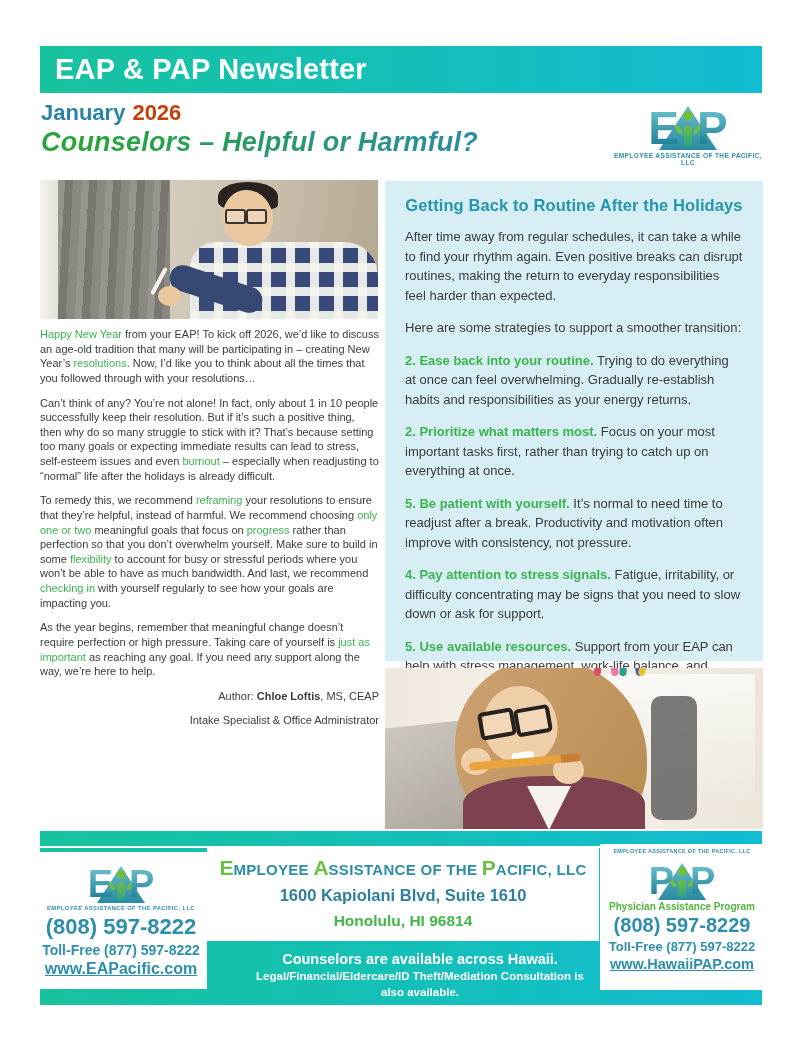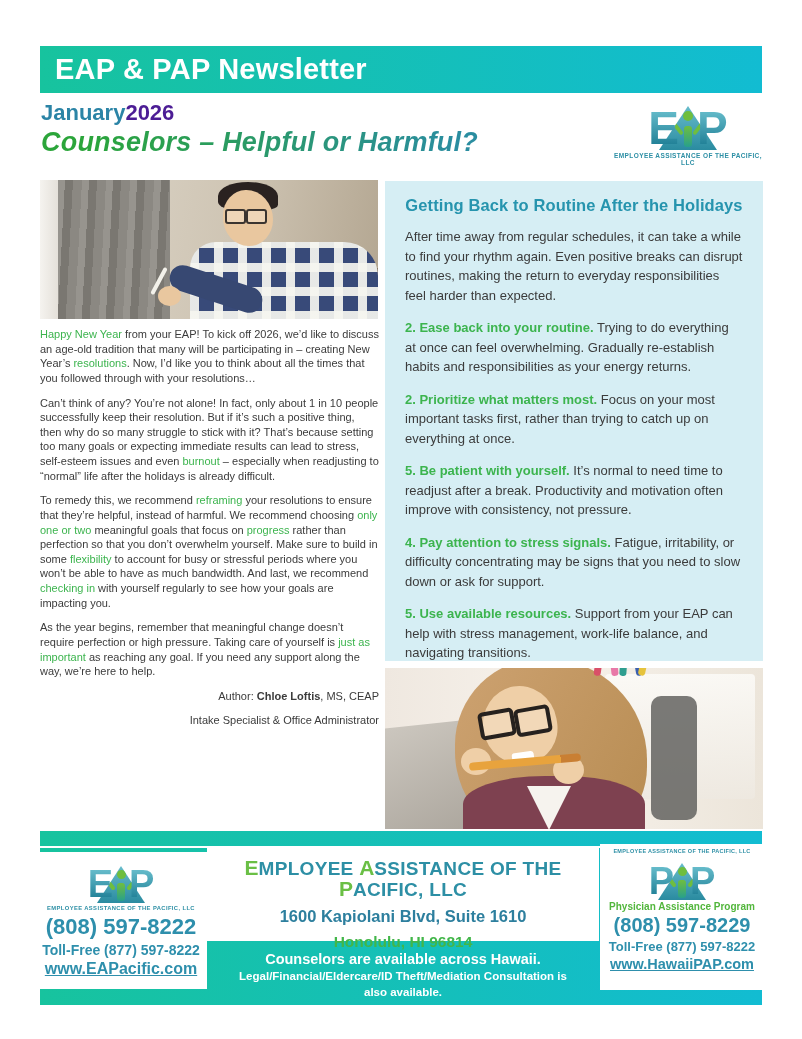--- a/index.html
+++ b/index.html
@@ -6,21 +6,21 @@
   .page{position:relative;width:802px;height:1039px;background:#fff;overflow:hidden;
         font-family:"Liberation Sans",sans-serif;padding-left:16px;}
 
   
   .banner{position:absolute;left:40px;top:46px;width:722px;height:47px;
           background:linear-gradient(90deg,#17c39e,#12bcd2);
           color:#fff;font-size:29px;font-weight:bold;line-height:47px;
           padding-left:15px;box-sizing:border-box;letter-spacing:.2px;}
   .dateline{position:absolute;left:41px;top:100px;font-size:22px;font-weight:bold;}
   .dateline .month{color:#2b84a6;}
-  .dateline .year{color:#4c1d95;}
+  .dateline .year{color:#c2410c;margin-left:7px;}
   .headline{position:absolute;left:41px;top:127px;font-size:27px;font-weight:bold;
             font-style:italic;color:#28a344;letter-spacing:.2px;}
   @supports ((-webkit-background-clip:text) or (background-clip:text)){
     .headline{background:linear-gradient(90deg,#2ba53a 10%,#2a8da0 95%);
               -webkit-background-clip:text;background-clip:text;color:transparent;}
   }
 
   
   .eaplogo{text-align:center;}
   .lrow{display:flex;align-items:flex-end;justify-content:center;height:46px;}
@@ -110,36 +110,36 @@
   .routine-box .lead{color:#3cb44e;font-weight:bold;}
 
   
   .tealbar{position:absolute;left:40px;top:831px;width:722px;height:15px;
            background:linear-gradient(90deg,#17c39e,#12bcd2);}
   .footer{position:absolute;left:40px;top:848px;width:722px;height:157px;
           background:linear-gradient(90deg,#17c39e,#12bcd2);}
   .fbox{position:absolute;background:#fff;text-align:center;box-sizing:border-box;}
   .f-left{left:-5px;top:4px;width:172px;height:137px;padding-top:5px;}
   .f-center-top{left:167px;top:0;width:392px;height:93px;padding-top:9px;}
-  .f-msg{position:absolute;left:167px;top:93px;width:392px;height:62px;text-align:center;
+  .f-msg{position:absolute;left:184px;top:93px;width:392px;height:62px;text-align:center;
          color:#fff;padding-top:8px;box-sizing:border-box;}
   .f-right{left:560px;top:-4px;width:164px;height:146px;padding-top:4px;}
   .small .lch{font-size:38px;line-height:37px;}
   .small .ltri{width:48px;height:37px;margin:0 -16px;}
   .small .ltri .fg-head{width:9px;height:9px;top:4px;margin-left:-4.5px;}
   .small .ltri .fg-arm{height:14px;top:11px;}
   .small .ltri .fg-body{height:18px;top:17px;}
   .small .ltag{font-size:5.8px;}
   .f-phone{font-size:22px;font-weight:bold;color:#2e8fac;margin-top:3px;}
   .f-tollfree{font-size:14px;font-weight:bold;color:#2e8fac;margin-top:2px;}
   .f-url{display:inline-block;font-size:16px;font-weight:bold;color:#2e8fac;
          text-decoration:underline;margin-top:2px;}
   .company-line{line-height:1;}
   .sg-init{color:#6abf45;font-weight:bold;font-size:21px;}
-  .sg-caps{color:#2d8fa5;font-weight:bold;font-size:19px;text-transform:uppercase;letter-spacing:.3px;}
+  .sg-caps{color:#2d8fa5;font-weight:bold;font-size:15px;text-transform:uppercase;letter-spacing:.3px;}
   .f-address1{font-size:16.5px;font-weight:bold;color:#2d7f9e;margin-top:8px;}
   .f-address2{font-size:15.5px;font-weight:bold;color:#42b649;margin-top:7px;}
   .f-msg-1{font-size:14.5px;font-weight:bold;line-height:1.4;}
   .f-msg-2{font-size:11.5px;font-weight:bold;line-height:1.35;padding:0 28px;}
   .pap-top{font-size:5.5px;font-weight:bold;color:#2d8fa5;text-transform:uppercase;letter-spacing:.3px;}
   .pap-tag{font-size:10px;font-weight:bold;color:#52b63c;margin-top:1px;}
   .f-right .f-phone{font-size:20px;margin-top:2px;}
   .f-right .f-tollfree{font-size:13px;}
   .f-right .f-url{font-size:14.5px;}
 </style>
@@ -191,20 +191,21 @@
     <p><span>Can’t think of any? You’re not alone! In fact, only about 1 in 10 people successfully keep their resolution. But if it’s such a positive thing, then why do so many struggle to stick with it? That’s because setting too many goals or expecting immediate results can lead to stress, self-esteem issues and even </span><span class="sg-green">burnout</span><span> – especially when readjusting to “normal” life after the holidays is already difficult.</span></p>
     <p><span>To remedy this, we recommend </span><span class="sg-green">reframing</span><span> your resolutions to ensure that they’re helpful, instead of harmful. We recommend choosing </span><span class="sg-green">only one or two</span><span> meaningful goals that focus on </span><span class="sg-green">progress</span><span> rather than perfection so that you don’t overwhelm yourself. Make sure to build in some </span><span class="sg-green">flexibility</span><span> to account for busy or stressful periods where you won’t be able to have as much bandwidth. And last, we recommend </span><span class="sg-green">checking in</span><span> with yourself regularly to see how your goals are impacting you.</span></p>
     <p><span>As the year begins, remember that meaningful change doesn’t require perfection or high pressure. Taking care of yourself is </span><span class="sg-green">just as important</span><span> as reaching any goal. If you need any support along the way, we’re here to help.</span></p>
     <p class="author-line"><span>Author: </span><span class="sg-bold">Chloe Loftis</span><span>, MS, CEAP</span></p>
     <p class="author-title">Intake Specialist &amp; Office Administrator</p>
   </div>
 
   <div class="routine-box">
     <h2>Getting Back to Routine After the Holidays</h2>
     <p>After time away from regular schedules, it can take a while to find your rhythm again. Even positive breaks can disrupt routines, making the return to everyday responsibilities feel harder than expected.</p>
+    <p>Here are some strategies to support a smoother transition:</p>
     <p><span class="lead">2. Ease back into your routine.</span><span> Trying to do everything at once can feel overwhelming. Gradually re-establish habits and responsibilities as your energy returns.</span></p>
     <p><span class="lead">2. Prioritize what matters most.</span><span> Focus on your most important tasks first, rather than trying to catch up on everything at once.</span></p>
     <p><span class="lead">5. Be patient with yourself.</span><span> It’s normal to need time to readjust after a break. Productivity and motivation often improve with consistency, not pressure.</span></p>
     <p><span class="lead">4. Pay attention to stress signals.</span><span> Fatigue, irritability, or difficulty concentrating may be signs that you need to slow down or ask for support.</span></p>
     <p><span class="lead">5. Use available resources.</span><span> Support from your EAP can help with stress management, work-life balance, and navigating transitions.</span></p>
   </div>
 
   <div class="photo2">
     <div class="p2-win"></div>
     <div class="p2-chair"></div>

